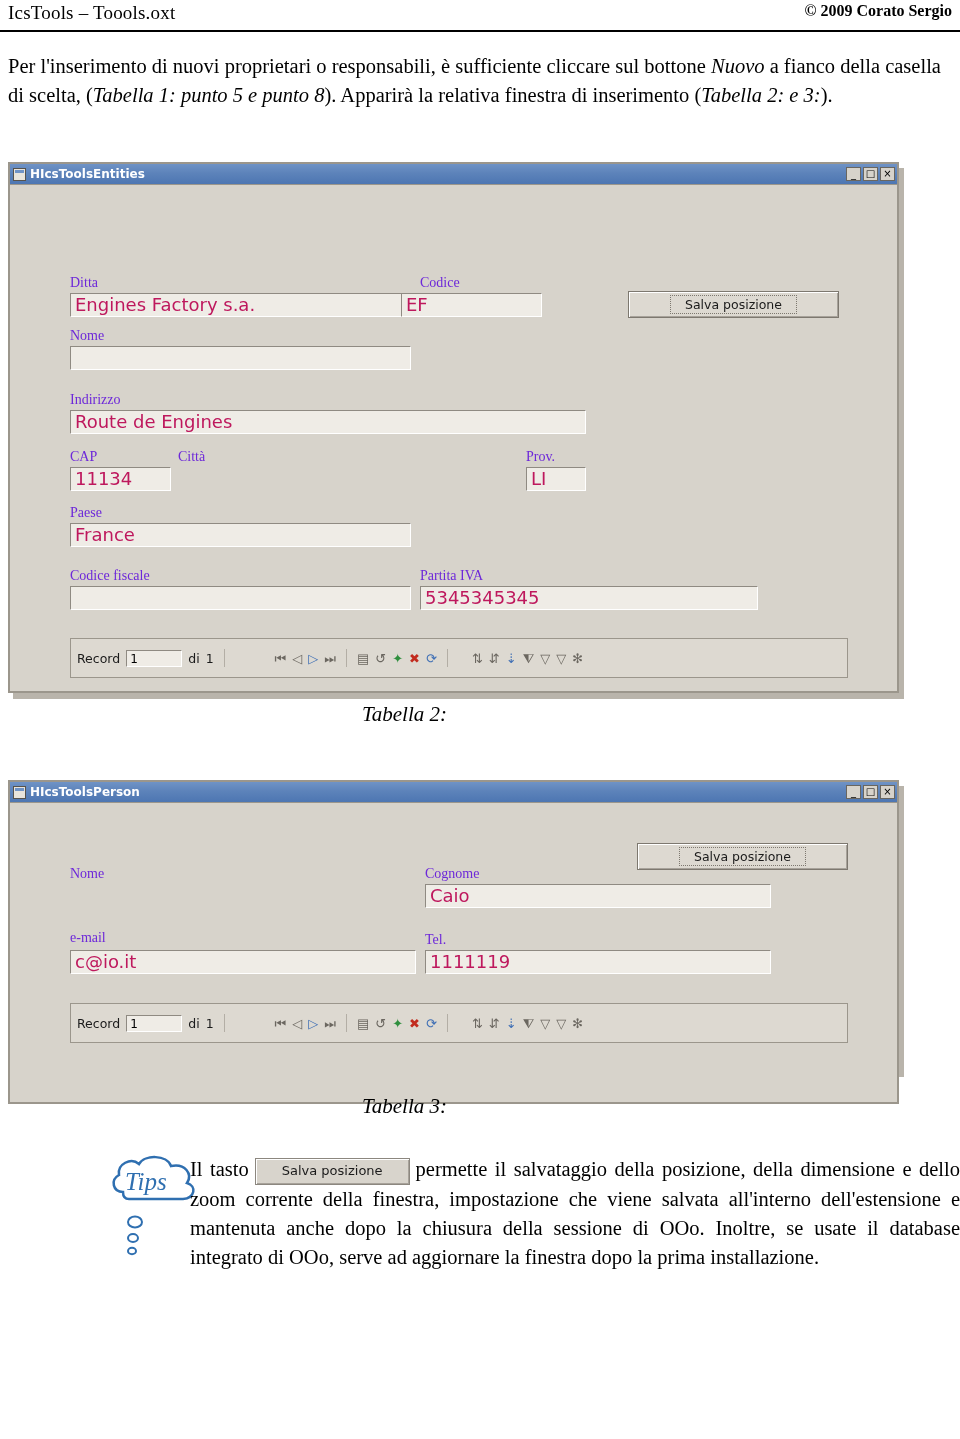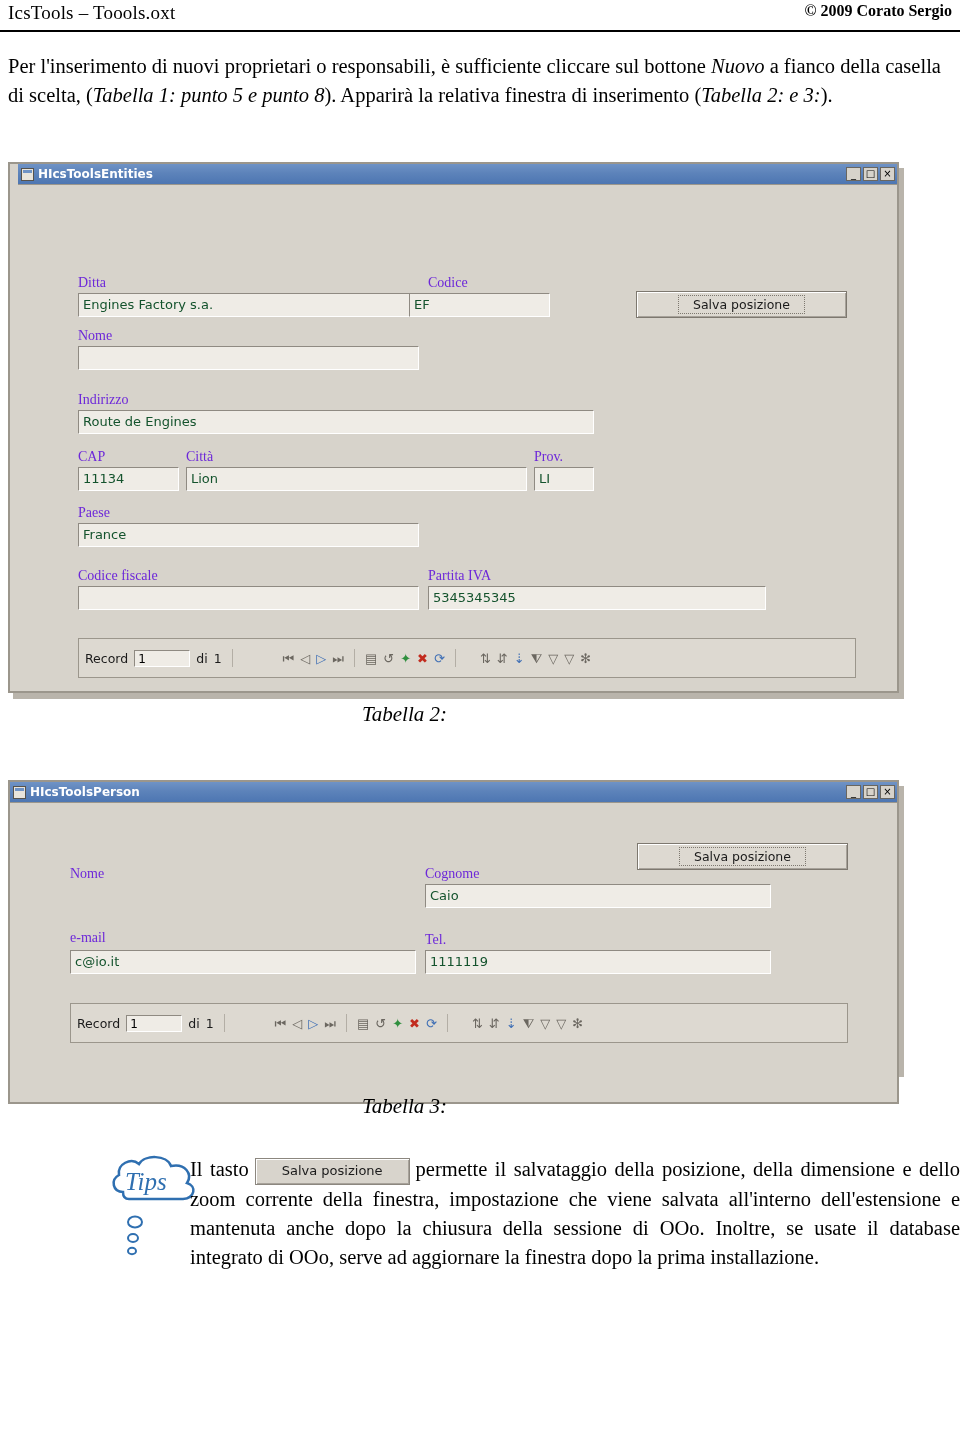--- a/index.html
+++ b/index.html
@@ -66,22 +66,22 @@
 
   .winbody { position:relative; }
 
   .field-label {
     position:absolute; font-family:Liberation Serif, serif; font-size:14px; color:#6d28d9;
   }
   .field-box {
     position:absolute; background:#efece6;
     border-top:1px solid #8f8a82; border-left:1px solid #8f8a82;
     border-right:1px solid #ffffff; border-bottom:1px solid #ffffff;
-    box-sizing:border-box; font-family:"DejaVu Sans", sans-serif; font-size:13px;
-    color:#14532d; padding:2px 4px; line-height:18px; white-space:nowrap; overflow:hidden;
+    box-sizing:border-box; font-family:"DejaVu Sans", sans-serif; font-size:18px;
+    color:#be185d; padding:2px 4px; line-height:18px; white-space:nowrap; overflow:hidden;
   }
   .save-btn {
     position:absolute; background:#ddd9d1;
     border:1px solid #7d786f; box-sizing:border-box;
     font-family:"DejaVu Sans", sans-serif; font-size:12.5px; color:#1b1b1b;
     display:flex; align-items:center; justify-content:center;
     box-shadow: inset 1px 1px 0 #ffffff, inset -1px -1px 0 #a7a29a;
   }
   .save-btn .inner {
     border:1px dotted #7d786f; padding:1px 14px;
@@ -140,21 +140,21 @@
   <div class="hr-rule"></div>
 
   <div class="intro">
     <span>Per l'inserimento di nuovi proprietari o responsabili, è sufficiente cliccare sul bottone </span><i>Nuovo</i><span> a</span>
     <span>fianco della casella di scelta, (</span><i>Tabella 1: punto 5 e punto 8</i><span>). Apparirà la relativa finestra di</span>
     <span>inserimento (</span><i>Tabella 2: e 3:</i><span>).</span>
   </div>
 
   <div class="win-shadow" style="left:13px; top:168px; width:891px; height:531px;"></div>
   <div class="winwrap" style="left:8px; top:162px; width:891px; height:531px;">
-    <div class="win" style="width:891px; height:531px;padding-left:8px;">
+    <div class="win" style="width:891px; height:531px;">
       <div class="titlebar">
         <div class="tl">
           <span class="ico"></span>
           <span>HIcsToolsEntities</span>
         </div>
         <div class="btns">
           <div class="tbtn">_</div>
           <div class="tbtn">□</div>
           <div class="tbtn">×</div>
         </div>
@@ -175,21 +175,20 @@
         <div class="field-label" style="left:60px; top:143px;">Nome</div>
         <div class="field-box" style="left:60px; top:161px; width:341px; height:24px;"></div>
 
         <div class="field-label" style="left:60px; top:207px;">Indirizzo</div>
         <div class="field-box" style="left:60px; top:225px; width:516px; height:24px;">Route de Engines</div>
 
         <div class="field-label" style="left:60px; top:264px;">CAP</div>
         <div class="field-box" style="left:60px; top:282px; width:101px; height:24px;">11134</div>
 
         <div class="field-label" style="left:168px; top:264px;">Città</div>
-        <div class="field-box" style="left:168px; top:282px; width:341px; height:24px;">Lion</div>
 
         <div class="field-label" style="left:516px; top:264px;">Prov.</div>
         <div class="field-box" style="left:516px; top:282px; width:60px; height:24px;">LI</div>
 
         <div class="field-label" style="left:60px; top:320px;">Paese</div>
         <div class="field-box" style="left:60px; top:338px; width:341px; height:24px;">France</div>
 
         <div class="field-label" style="left:60px; top:383px;">Codice fiscale</div>
         <div class="field-box" style="left:60px; top:401px; width:341px; height:24px;"></div>
 

